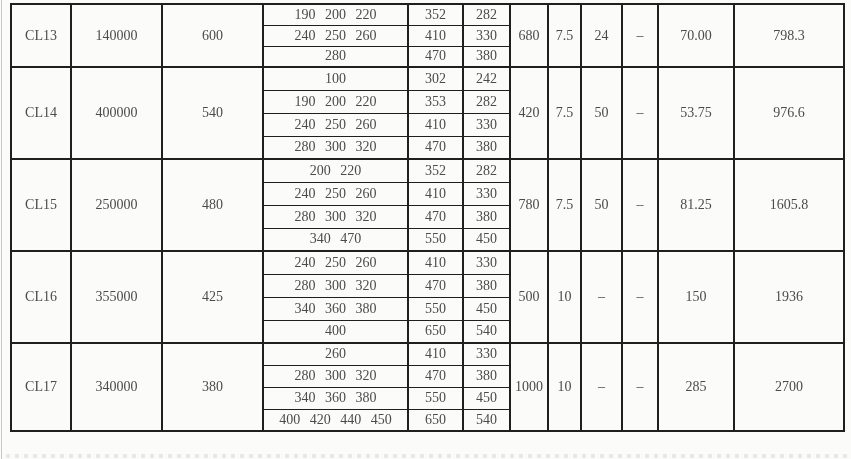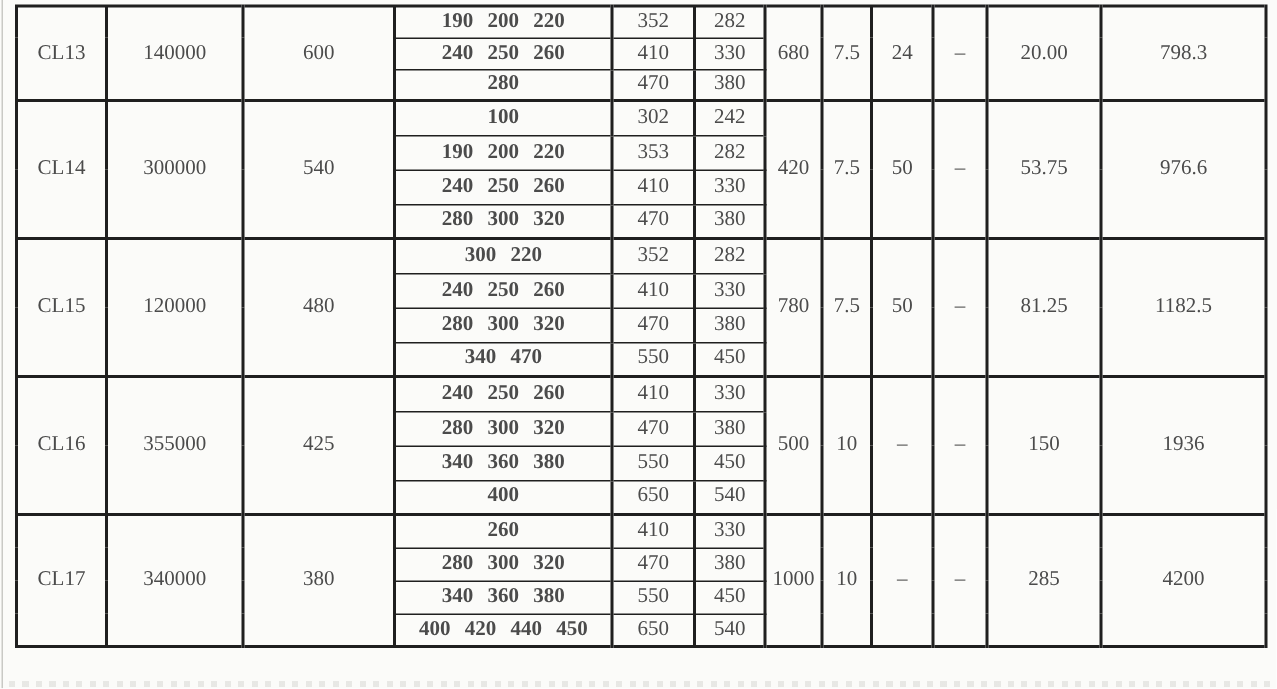--- a/index.html
+++ b/index.html
@@ -47,21 +47,21 @@
     color: var(--ink);
     font-size: 14px;
     line-height: 1;
     overflow: hidden;
     white-space: nowrap;
   }
   table.spec tbody { border-top: 2px solid var(--line); }
   tbody tr { height: 23px; }
   tbody.b13 tr { height: 21px; }
   tbody.b17 tr { height: 22px; }
-  td.bores { word-spacing: 6px; font-weight: bold; }
+  td.bores { word-spacing: 6px; }
 </style>
 </head>
 <body>
 
 <div class="page">
   <div class="left-edge"></div>
 
   <table class="spec">
     <colgroup>
       <col style="width:60px">
@@ -83,39 +83,39 @@
         <td rowspan="3">CL13</td>
         <td rowspan="3">140000</td>
         <td rowspan="3">600</td>
         <td class="bores">190 200 220</td>
         <td>352</td>
         <td>282</td>
         <td rowspan="3">680</td>
         <td rowspan="3">7.5</td>
         <td rowspan="3">24</td>
         <td rowspan="3">–</td>
-        <td rowspan="3">20.00</td>
+        <td rowspan="3">70.00</td>
         <td rowspan="3">798.3</td>
       </tr>
       <tr>
         <td class="bores">240 250 260</td>
         <td>410</td>
         <td>330</td>
       </tr>
       <tr>
         <td class="bores">280</td>
         <td>470</td>
         <td>380</td>
       </tr>
     </tbody>
 
     <tbody class="b14">
       <tr>
         <td rowspan="4">CL14</td>
-        <td rowspan="4">300000</td>
+        <td rowspan="4">400000</td>
         <td rowspan="4">540</td>
         <td class="bores">100</td>
         <td>302</td>
         <td>242</td>
         <td rowspan="4">420</td>
         <td rowspan="4">7.5</td>
         <td rowspan="4">50</td>
         <td rowspan="4">–</td>
         <td rowspan="4">53.75</td>
         <td rowspan="4">976.6</td>
@@ -133,31 +133,31 @@
       <tr>
         <td class="bores">280 300 320</td>
         <td>470</td>
         <td>380</td>
       </tr>
     </tbody>
 
     <tbody class="b15">
       <tr>
         <td rowspan="4">CL15</td>
-        <td rowspan="4">120000</td>
+        <td rowspan="4">250000</td>
         <td rowspan="4">480</td>
-        <td class="bores">300 220</td>
+        <td class="bores">200 220</td>
         <td>352</td>
         <td>282</td>
         <td rowspan="4">780</td>
         <td rowspan="4">7.5</td>
         <td rowspan="4">50</td>
         <td rowspan="4">–</td>
         <td rowspan="4">81.25</td>
-        <td rowspan="4">1182.5</td>
+        <td rowspan="4">1605.8</td>
       </tr>
       <tr>
         <td class="bores">240 250 260</td>
         <td>410</td>
         <td>330</td>
       </tr>
       <tr>
         <td class="bores">280 300 320</td>
         <td>470</td>
         <td>380</td>
@@ -207,21 +207,21 @@
         <td rowspan="4">340000</td>
         <td rowspan="4">380</td>
         <td class="bores">260</td>
         <td>410</td>
         <td>330</td>
         <td rowspan="4">1000</td>
         <td rowspan="4">10</td>
         <td rowspan="4">–</td>
         <td rowspan="4">–</td>
         <td rowspan="4">285</td>
-        <td rowspan="4">4200</td>
+        <td rowspan="4">2700</td>
       </tr>
       <tr>
         <td class="bores">280 300 320</td>
         <td>470</td>
         <td>380</td>
       </tr>
       <tr>
         <td class="bores">340 360 380</td>
         <td>550</td>
         <td>450</td>

